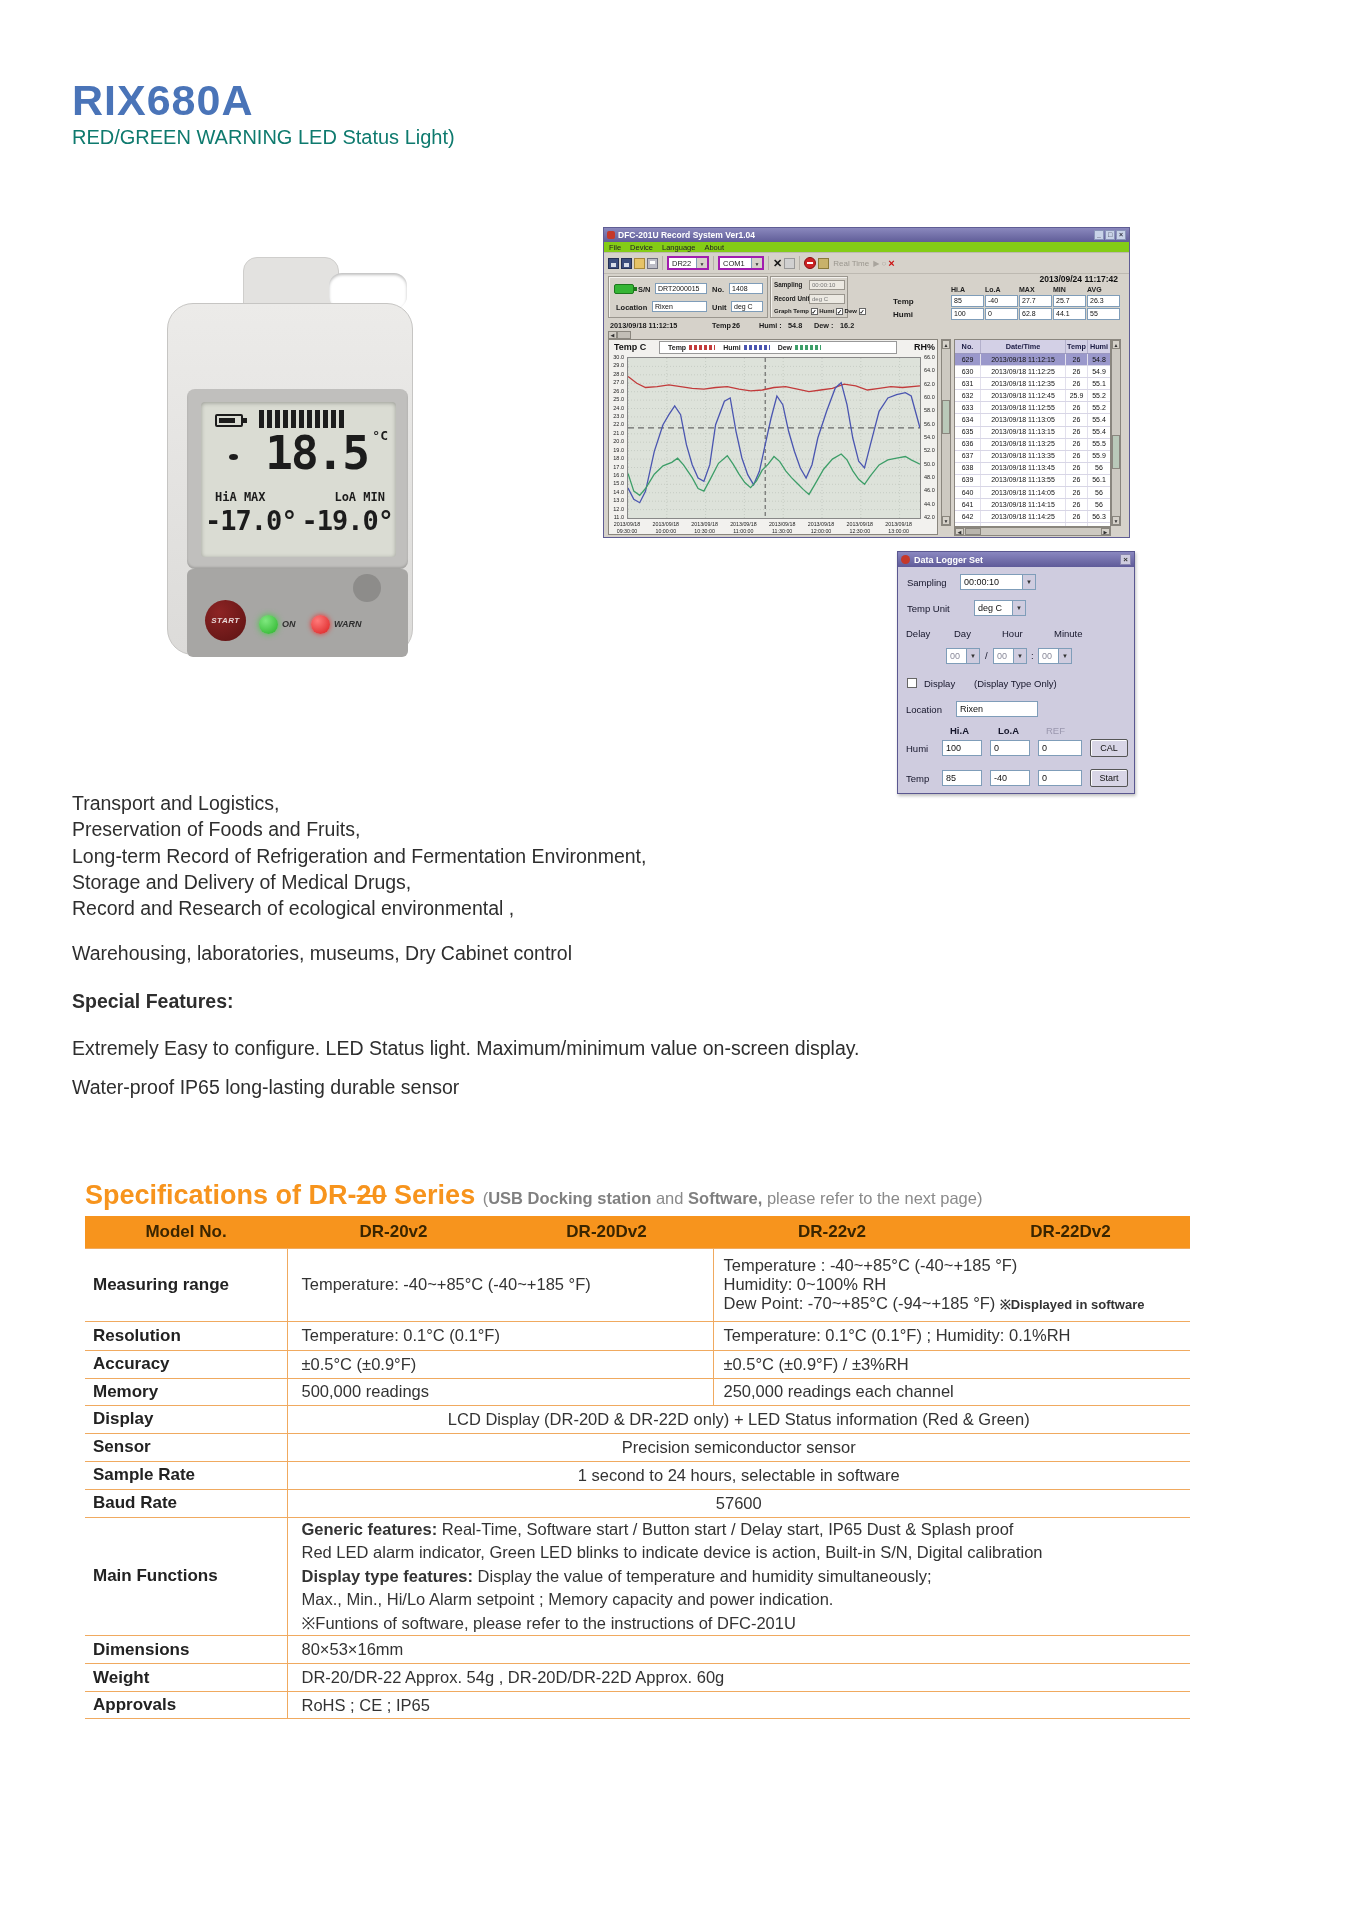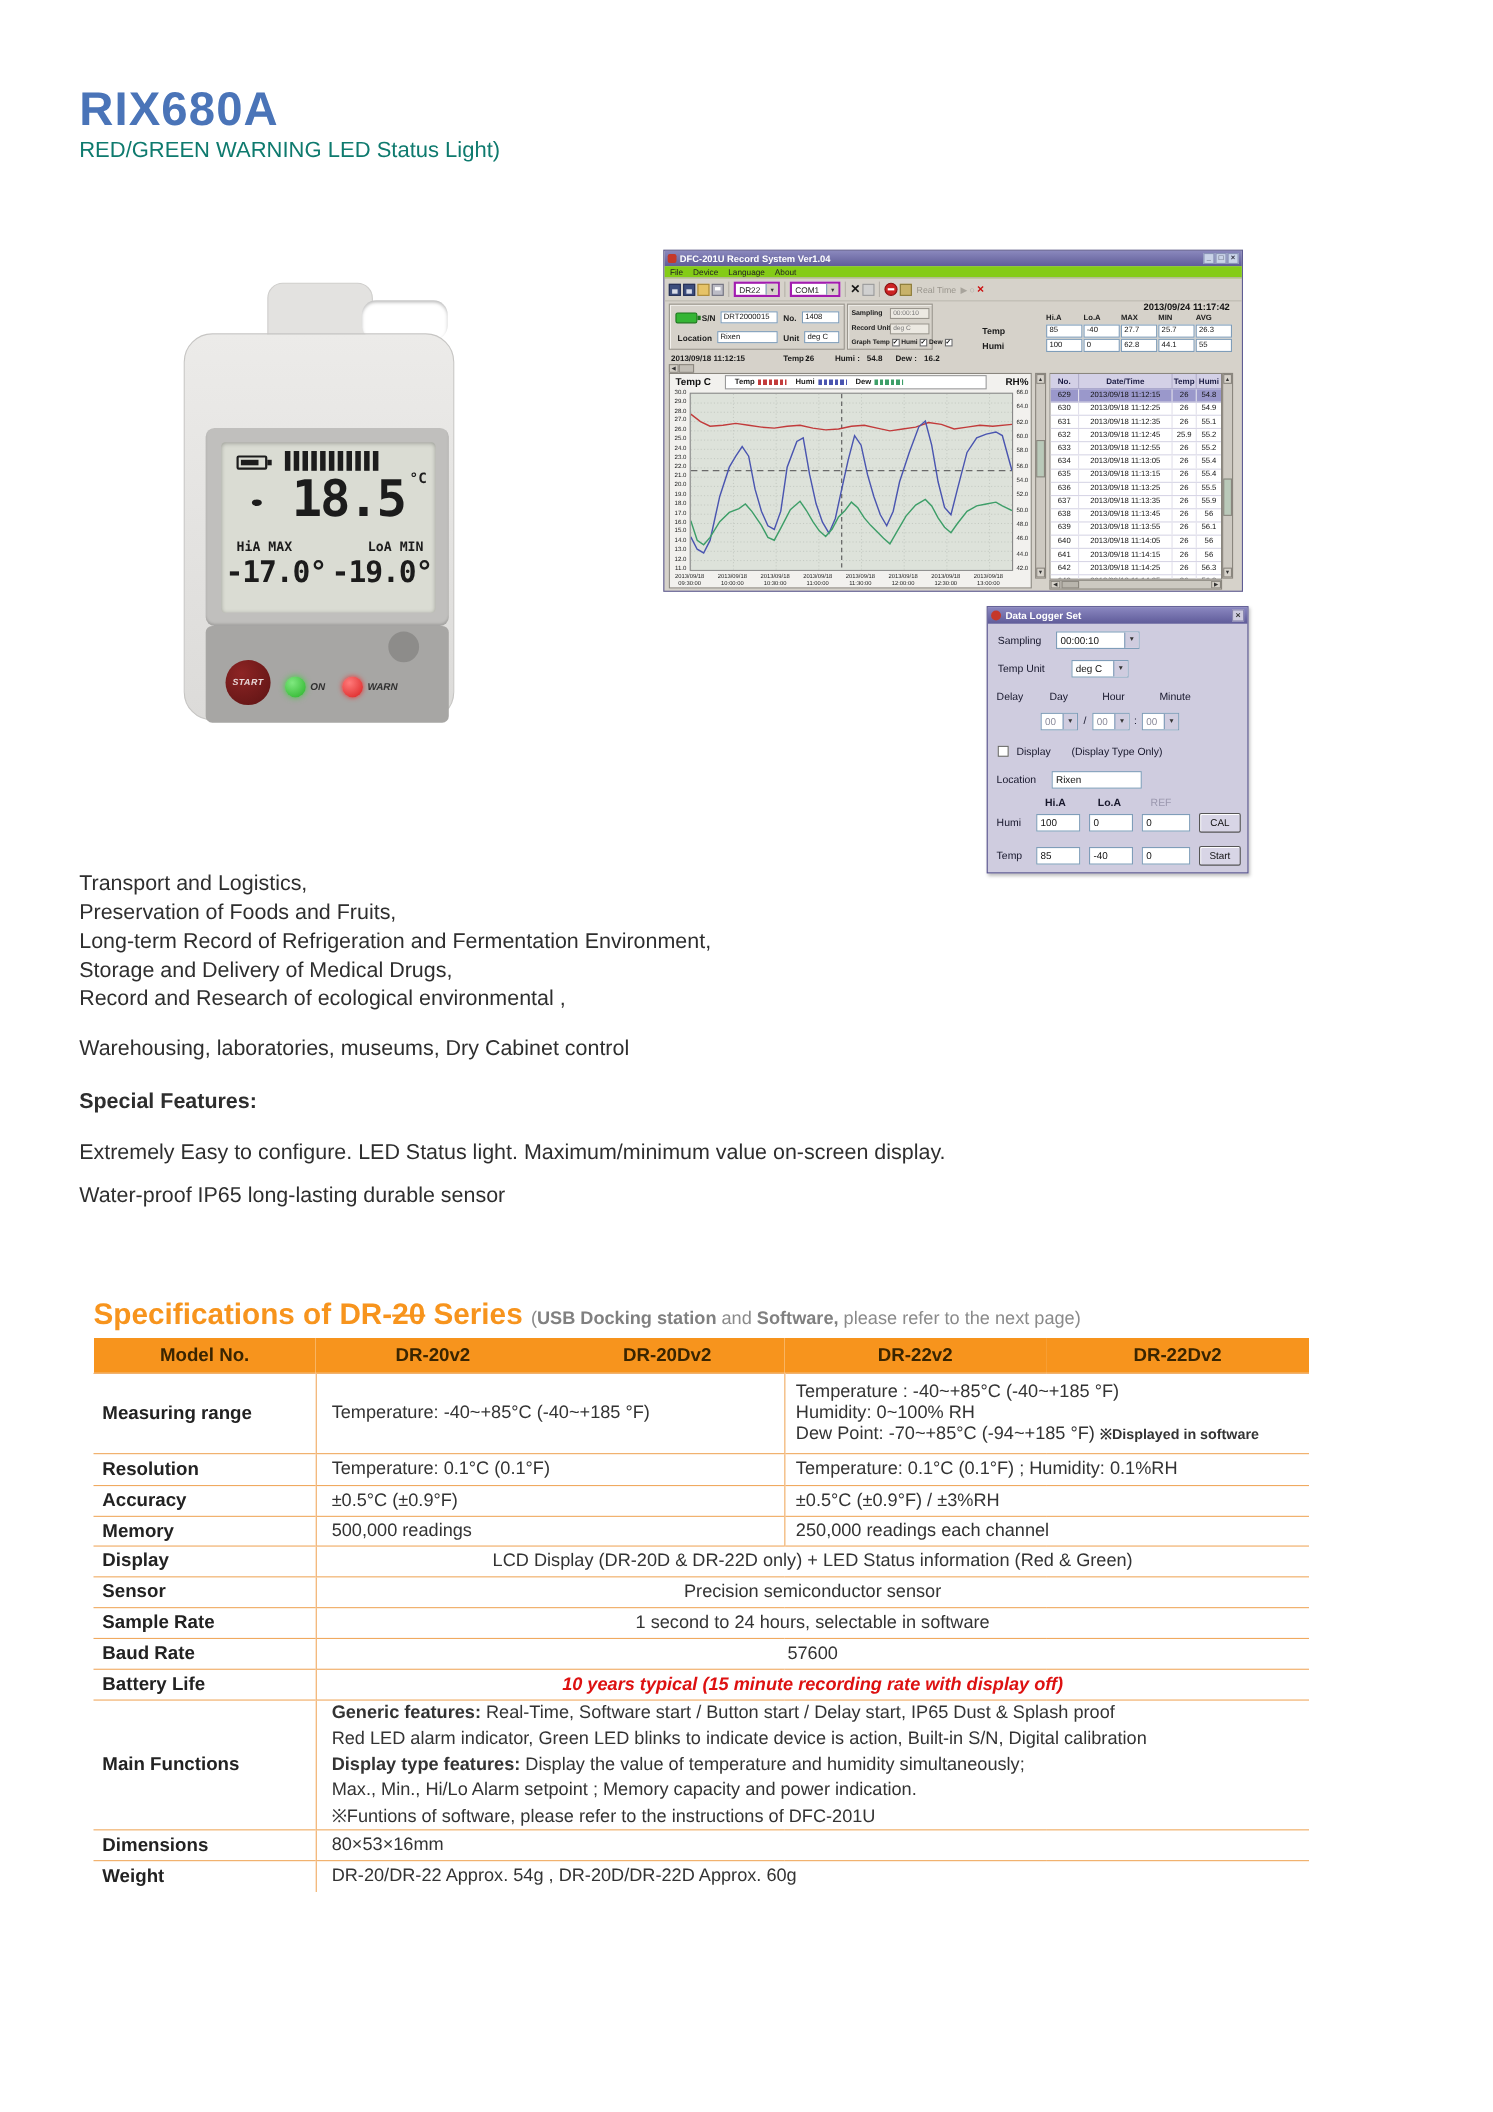--- a/index.html
+++ b/index.html
@@ -689,37 +689,37 @@
       <td class="cell center" colspan="4">Precision semiconductor sensor</td>
     </tr>
     <tr class="dr" style="height:28px;">
       <td class="lbl">Sample Rate</td>
       <td class="cell center" colspan="4">1 second to 24 hours, selectable in software</td>
     </tr>
     <tr class="dr" style="height:28px;">
       <td class="lbl">Baud Rate</td>
       <td class="cell center" colspan="4">57600</td>
     </tr>
-    <tr class="dr" style="height:28px;">
-      <td class="lbl">Battery Life</td>
-      <td class="cell redtext" colspan="4">10 years typical (15 minute recording rate with display off)</td>
-    </tr>
     <tr class="dr" style="height:118px;">
       <td class="lbl">Main Functions</td>
       <td class="cell mf" colspan="4">
         <div><b>Generic features:</b><span> Real-Time, Software start / Button start / Delay start, IP65 Dust &amp; Splash proof</span></div>
         <div>Red LED alarm indicator, Green LED blinks to indicate device is action, Built-in S/N, Digital calibration</div>
         <div><b>Display type features:</b><span> Display the value of temperature and humidity simultaneously;</span></div>
         <div>Max., Min., Hi/Lo Alarm setpoint ; Memory capacity and power indication.</div>
         <div>※Funtions of software, please refer to the instructions of DFC-201U</div>
       </td>
     </tr>
     <tr class="dr" style="height:28px;">
       <td class="lbl">Dimensions</td>
       <td class="cell" colspan="4">80×53×16mm</td>
     </tr>
     <tr class="dr" style="height:28px;">
       <td class="lbl">Weight</td>
       <td class="cell" colspan="4">DR-20/DR-22 Approx. 54g , DR-20D/DR-22D Approx. 60g</td>
     </tr>
+    <tr class="dr" style="height:27px; border-bottom:1.5px solid #f0aa60;">
+      <td class="lbl">Approvals</td>
+      <td class="cell" colspan="4">RoHS ; CE ; IP65</td>
+    </tr>
   </tbody>
     </table>
 </div>
 
 </body></html>

